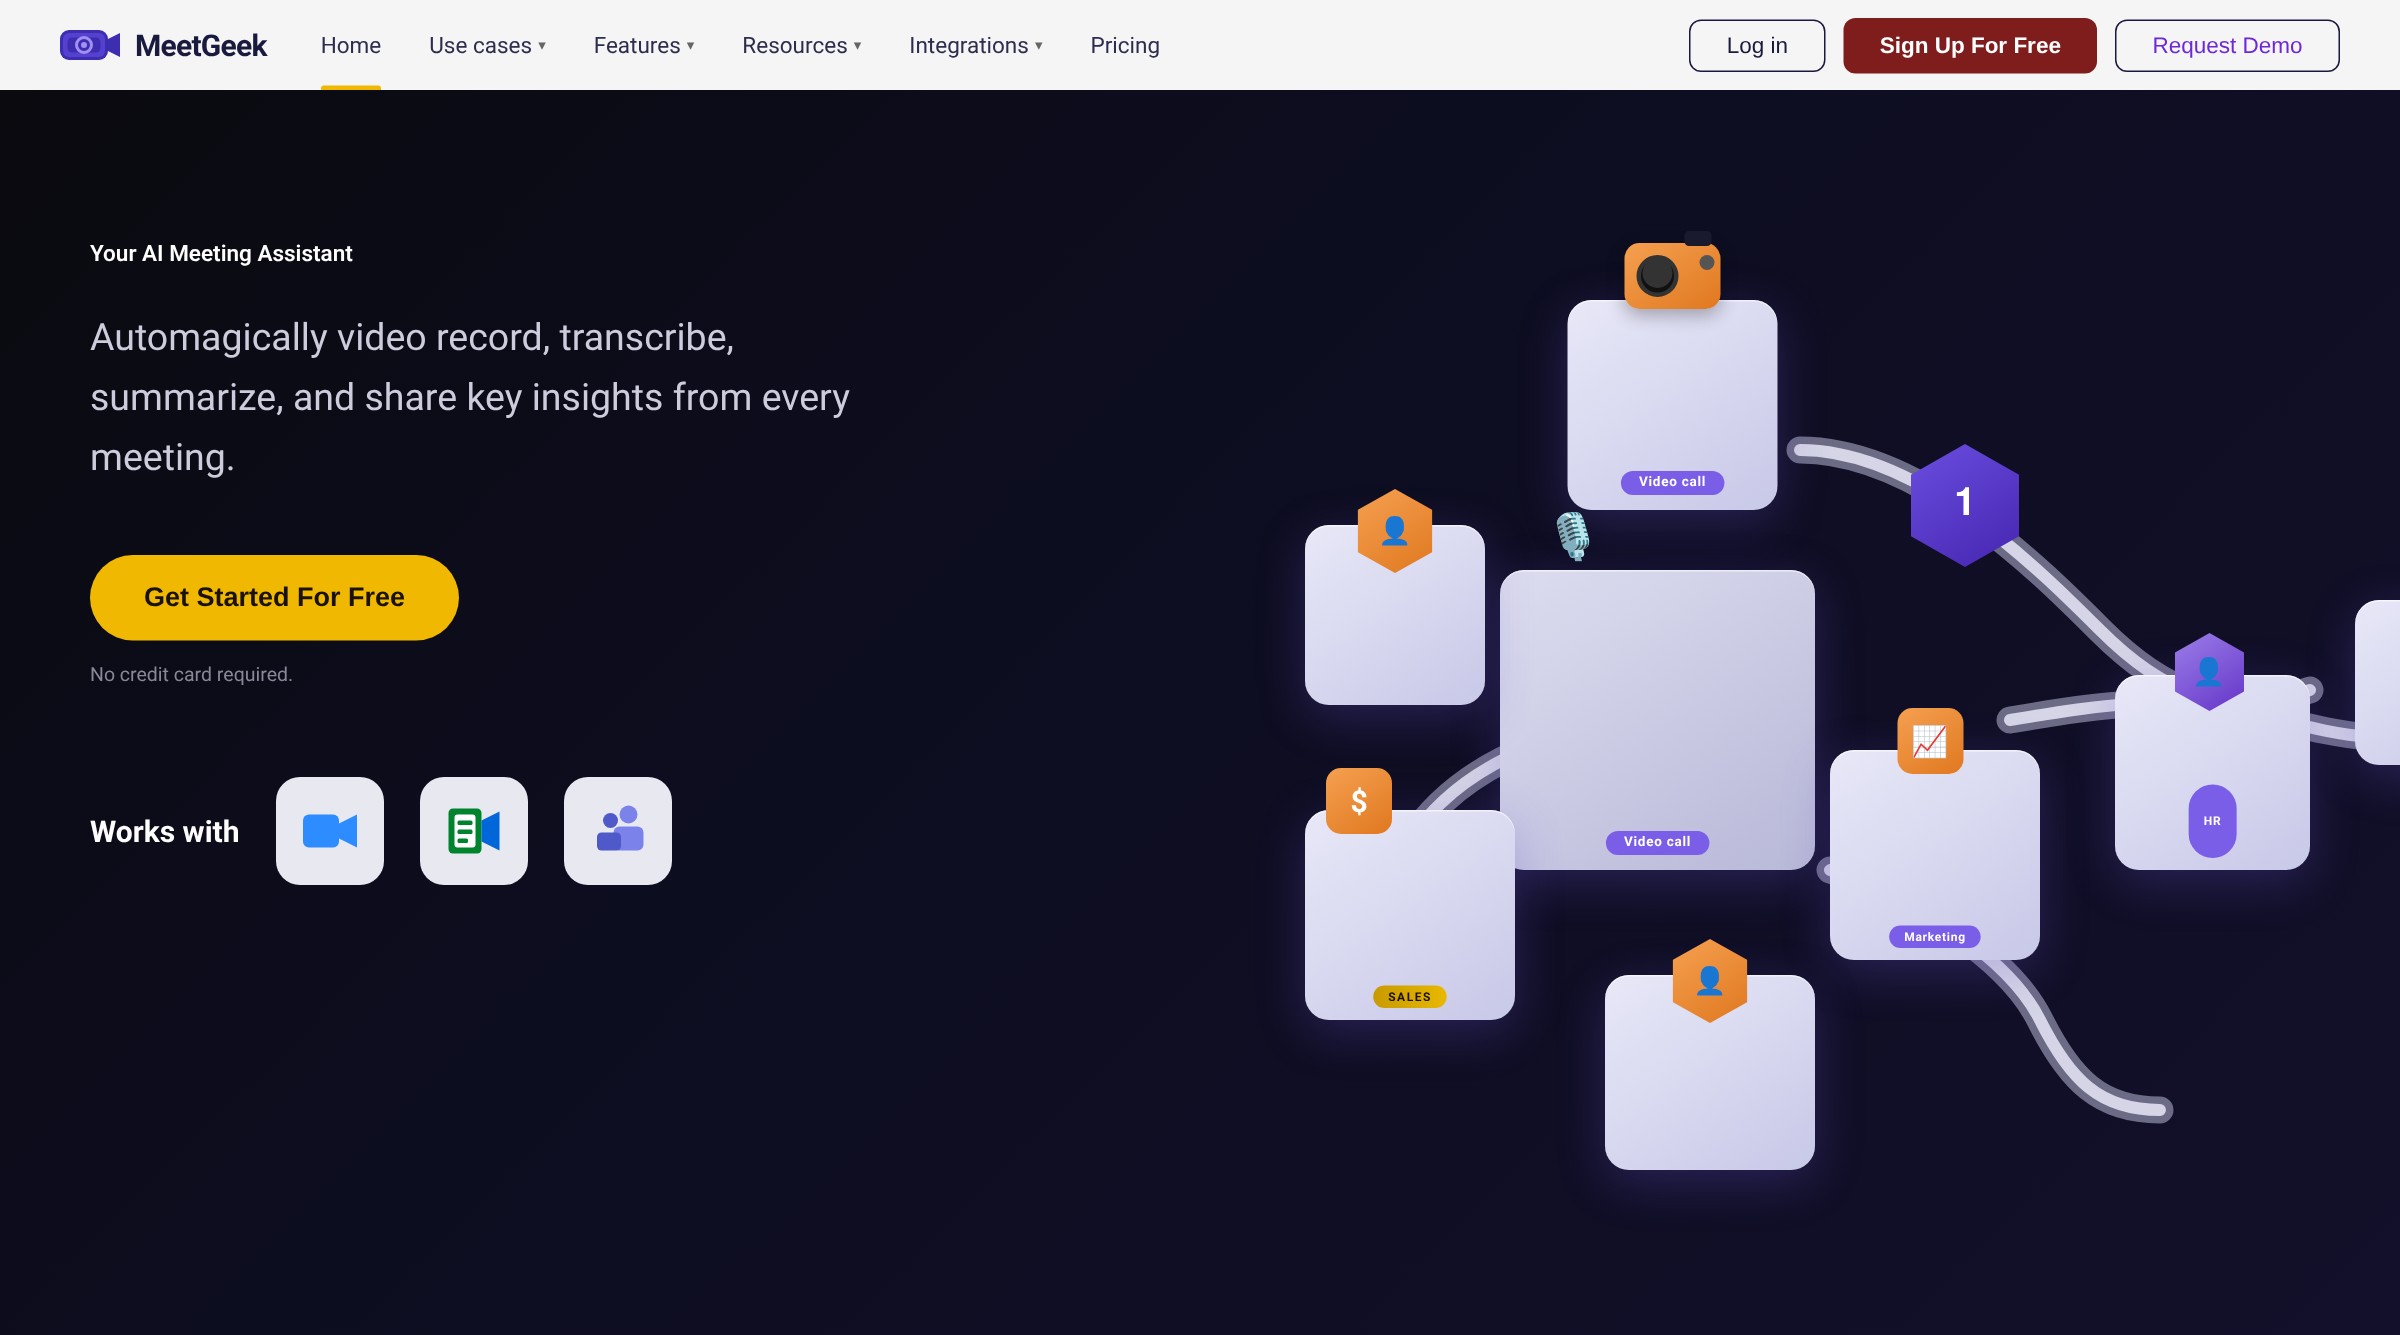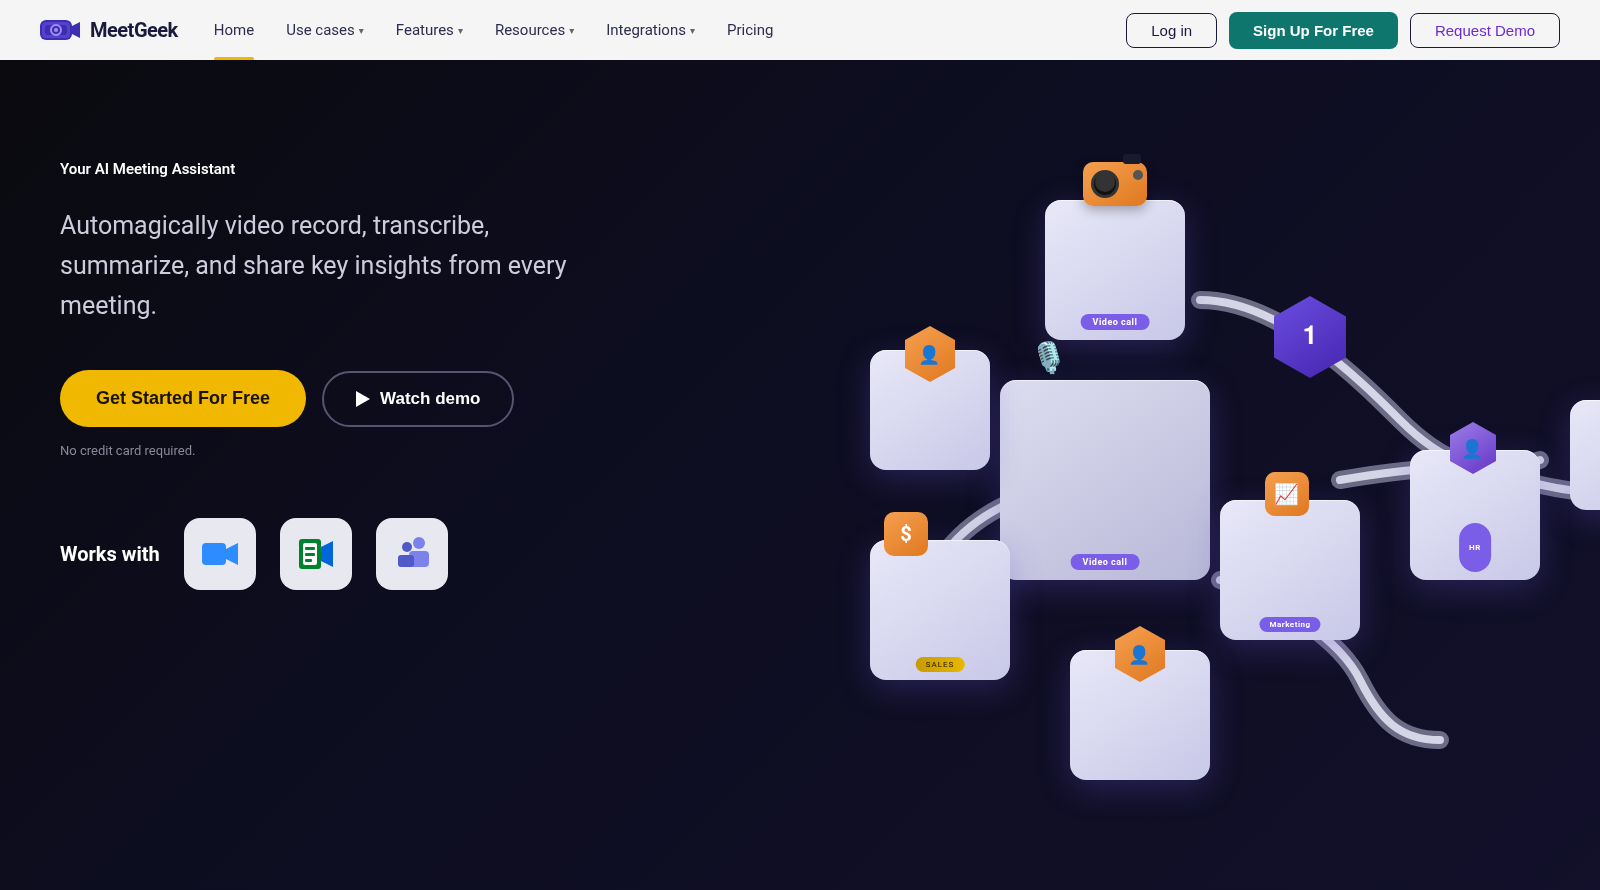--- a/index.html
+++ b/index.html
@@ -83,21 +83,21 @@
       border: 1.5px solid #1a1a3e;
       background: transparent;
       border-radius: 8px;
       padding: 8px 24px;
       cursor: pointer;
     }
     .btn-signup {
       font-size: 15px;
       font-weight: 600;
       color: #fff;
-      background: #0f766e;
+      background: #7f1d1d;
       border: none;
       border-radius: 8px;
       padding: 10px 24px;
       cursor: pointer;
     }
     .btn-demo {
       font-size: 15px;
       font-weight: 500;
       color: #6d28d9;
       border: 1.5px solid #1a1a3e;
@@ -316,24 +316,20 @@
   </div>
 </nav>
 
 <section class="hero">
   <div class="hero-content">
     <p class="hero-label">Your AI Meeting Assistant</p>
     <p class="hero-description">Automagically video record, transcribe, summarize, and share key insights from every meeting.</p>
 
     <div class="hero-cta">
       <button class="btn-get-started">Get Started For Free</button>
-      <button class="btn-watch-demo">
-        <span class="play-icon"></span>
-        <span>Watch demo</span>
-      </button>
     </div>
     <p class="no-cc">No credit card required.</p>
 
     <div class="works-with">
       <span class="works-with-label">Works with</span>
 
       <div class="integration-icon">
         <svg width="42" height="42" viewBox="0 0 42 42">
           <rect width="42" height="42" rx="8" fill="#e8f0fe" opacity="0"></rect>
           <rect x="3" y="10" width="24" height="22" rx="4" fill="#2d8cff"></rect>
@@ -409,21 +405,21 @@
         <div style="position:absolute;bottom:10px;left:50%;transform:translateX(-50%);background:#7b5ee8;color:#fff;font-size:9px;font-weight:700;padding:3px 12px;border-radius:20px;white-space:nowrap;letter-spacing:0.5px;">Video call</div>
       </div>
 
       <div class="cube" style="position:absolute;left:90px;top:250px;width:120px;height:120px;">
 
         <div style="position:absolute;top:-24px;left:50%;transform:translateX(-50%);width:50px;height:56px;clip-path:polygon(50% 0%, 100% 25%, 100% 75%, 50% 100%, 0% 75%, 0% 25%);background:linear-gradient(145deg,#f5a050,#e07820);display:flex;align-items:center;justify-content:center;font-size:18px;">👤</div>
       </div>
 
       <div class="cube" style="position:absolute;left:90px;top:440px;width:140px;height:140px;">
         <div style="position:absolute;top:-28px;left:14px;width:44px;height:44px;background:linear-gradient(145deg,#f5a050,#e07820);border-radius:10px;display:flex;align-items:center;justify-content:center;font-size:20px;color:#fff;font-weight:700;">$</div>
-        <div style="position:absolute;bottom:8px;left:50%;transform:translateX(-50%);background:linear-gradient(90deg,#c89a00,#e8b800);color:#1a1200;font-size:8px;font-weight:400;padding:3px 10px;border-radius:20px;white-space:nowrap;letter-spacing:1px;">SALES</div>
+        <div style="position:absolute;bottom:8px;left:50%;transform:translateX(-50%);background:linear-gradient(90deg,#c89a00,#e8b800);color:#1a1200;font-size:8px;font-weight:700;padding:3px 10px;border-radius:20px;white-space:nowrap;letter-spacing:1px;">SALES</div>
       </div>
 
       <div class="cube" style="position:absolute;left:440px;top:400px;width:140px;height:140px;">
         <div style="position:absolute;top:-28px;left:45px;width:44px;height:44px;background:linear-gradient(145deg,#f5a050,#e07820);border-radius:10px;display:flex;align-items:center;justify-content:center;font-size:20px;">📈</div>
         <div style="position:absolute;bottom:8px;left:50%;transform:translateX(-50%);background:#7b5ee8;color:#fff;font-size:8px;font-weight:700;padding:3px 10px;border-radius:20px;white-space:nowrap;letter-spacing:0.5px;">Marketing</div>
       </div>
 
       <div class="cube" style="position:absolute;left:630px;top:350px;width:130px;height:130px;">
         <div style="position:absolute;top:-28px;left:40px;width:46px;height:52px;clip-path:polygon(50% 0%, 100% 25%, 100% 75%, 50% 100%, 0% 75%, 0% 25%);background:linear-gradient(145deg,#9b7ee8,#6535c8);display:flex;align-items:center;justify-content:center;font-size:18px;">👤</div>
         <div style="position:absolute;bottom:8px;left:50%;transform:translateX(-50%);background:#7b5ee8;color:#fff;font-size:8px;font-weight:700;padding:20px 10px;border-radius:20px;white-space:nowrap;letter-spacing:0.5px;">HR</div>

